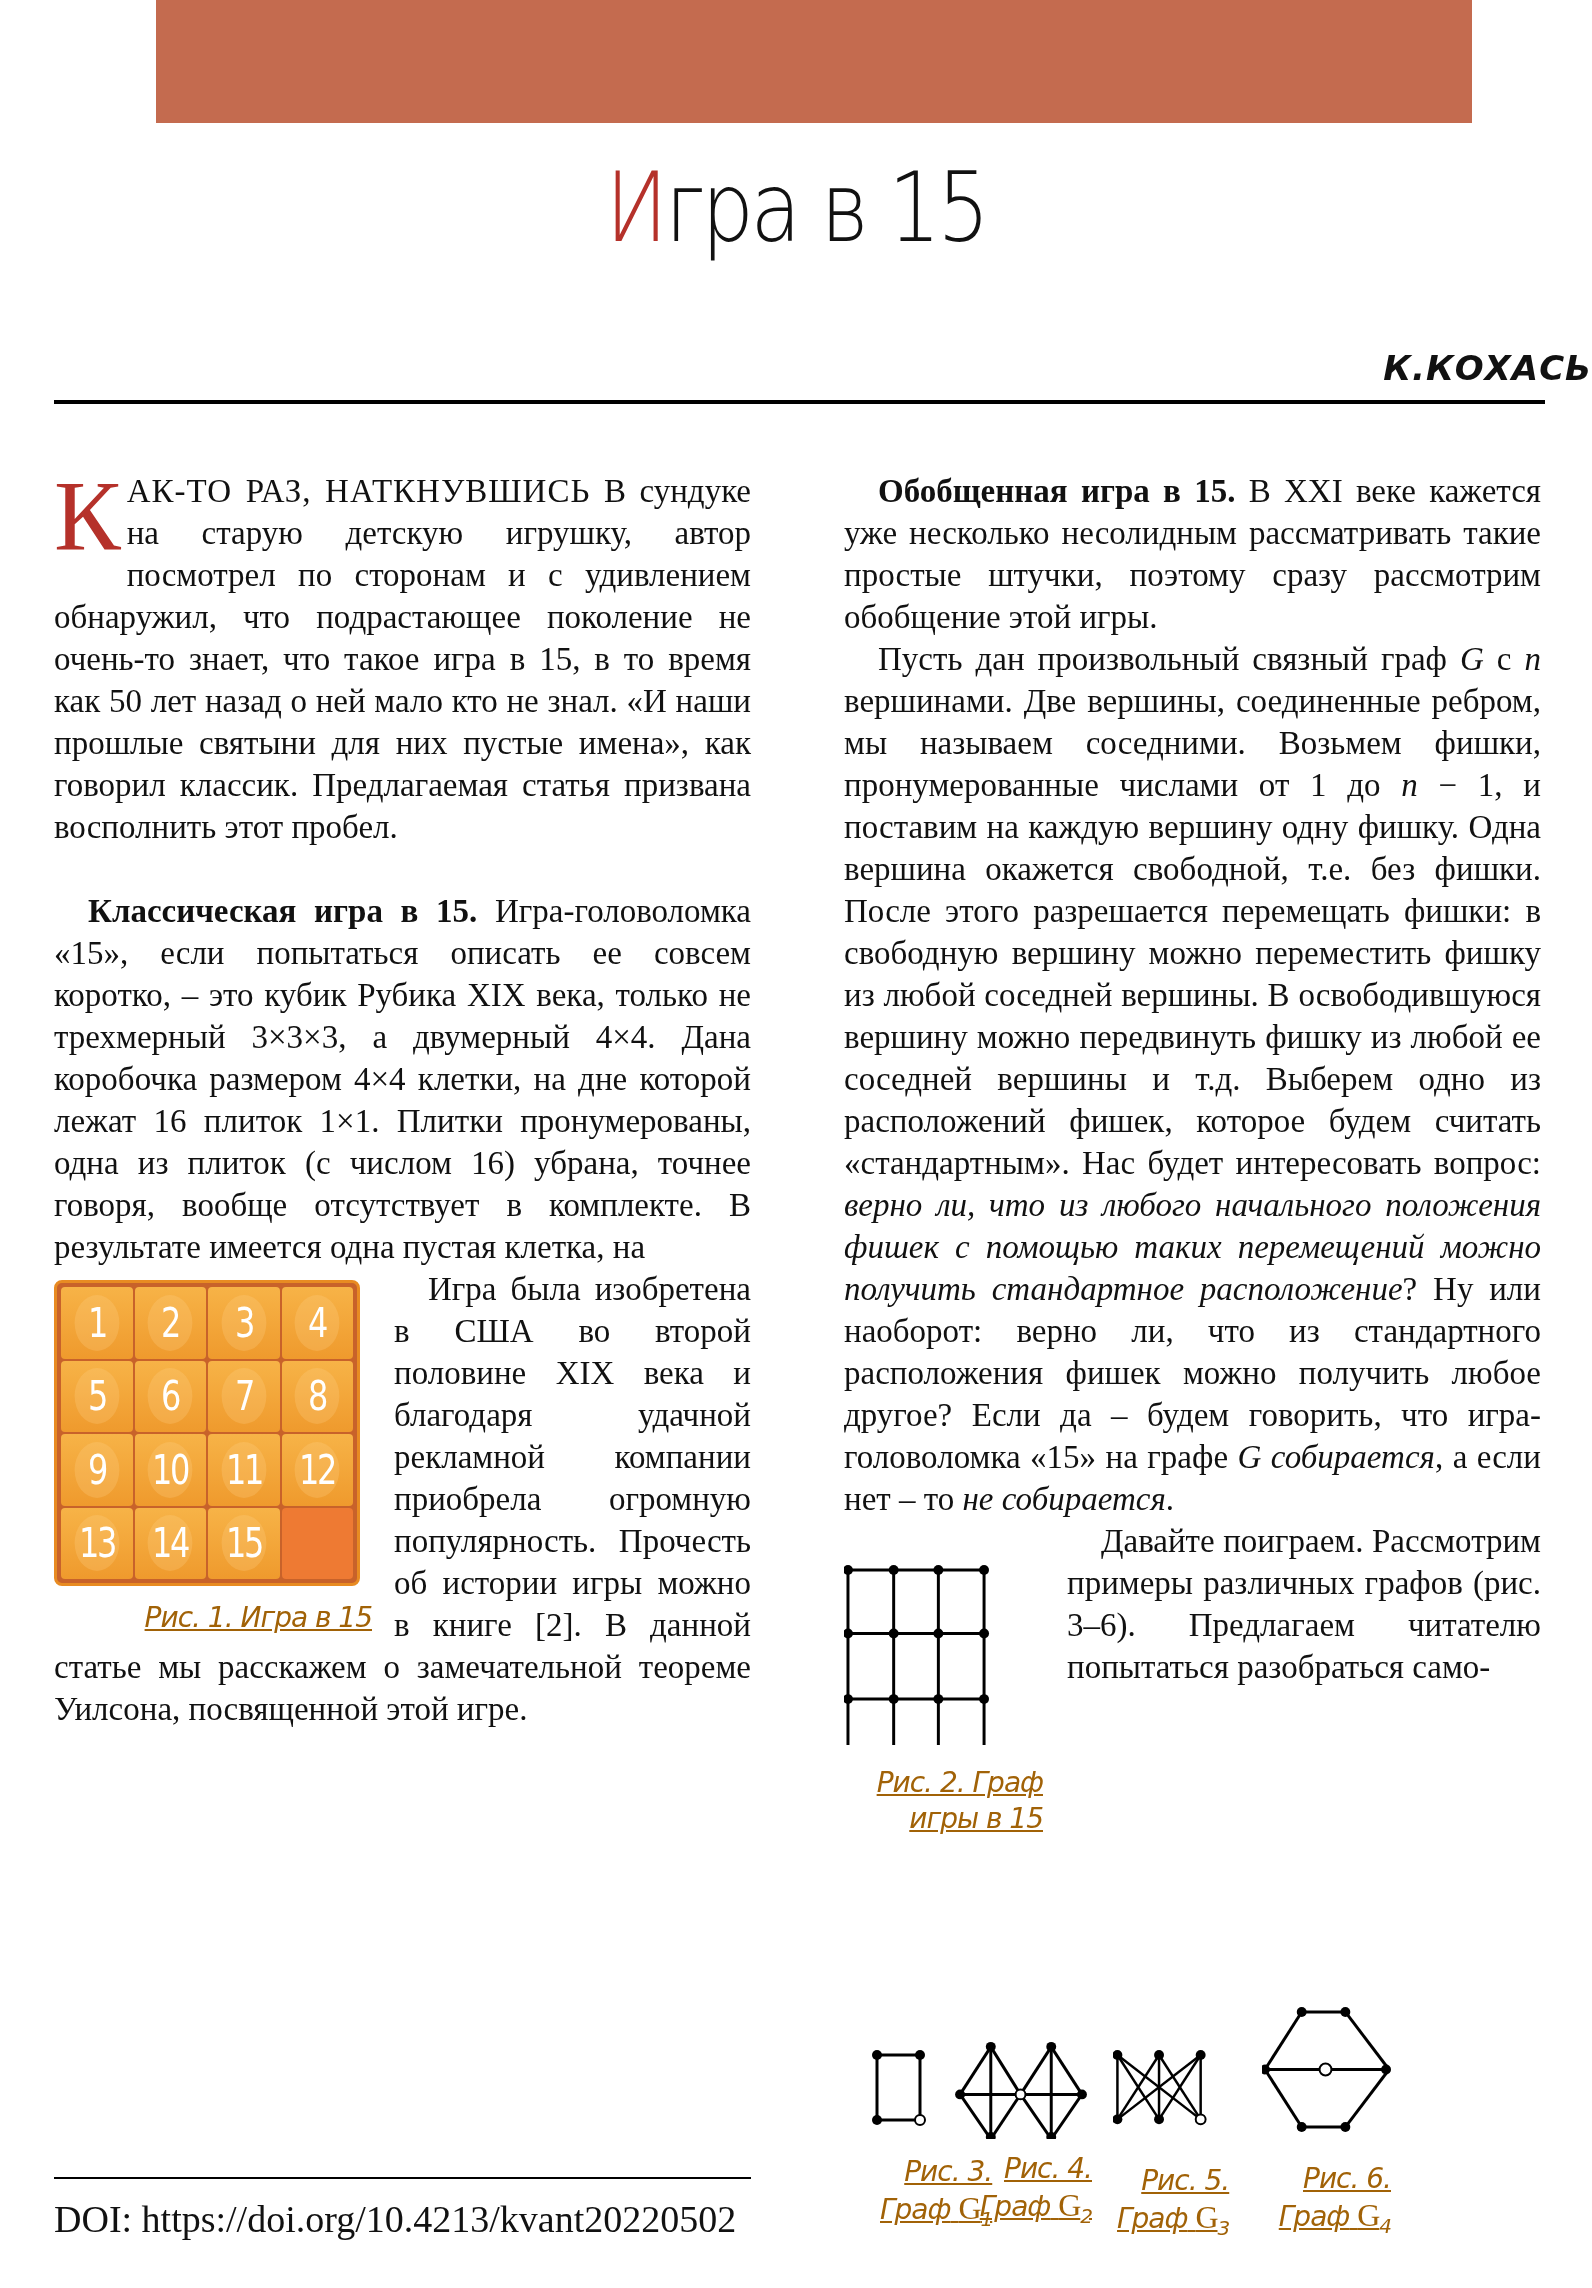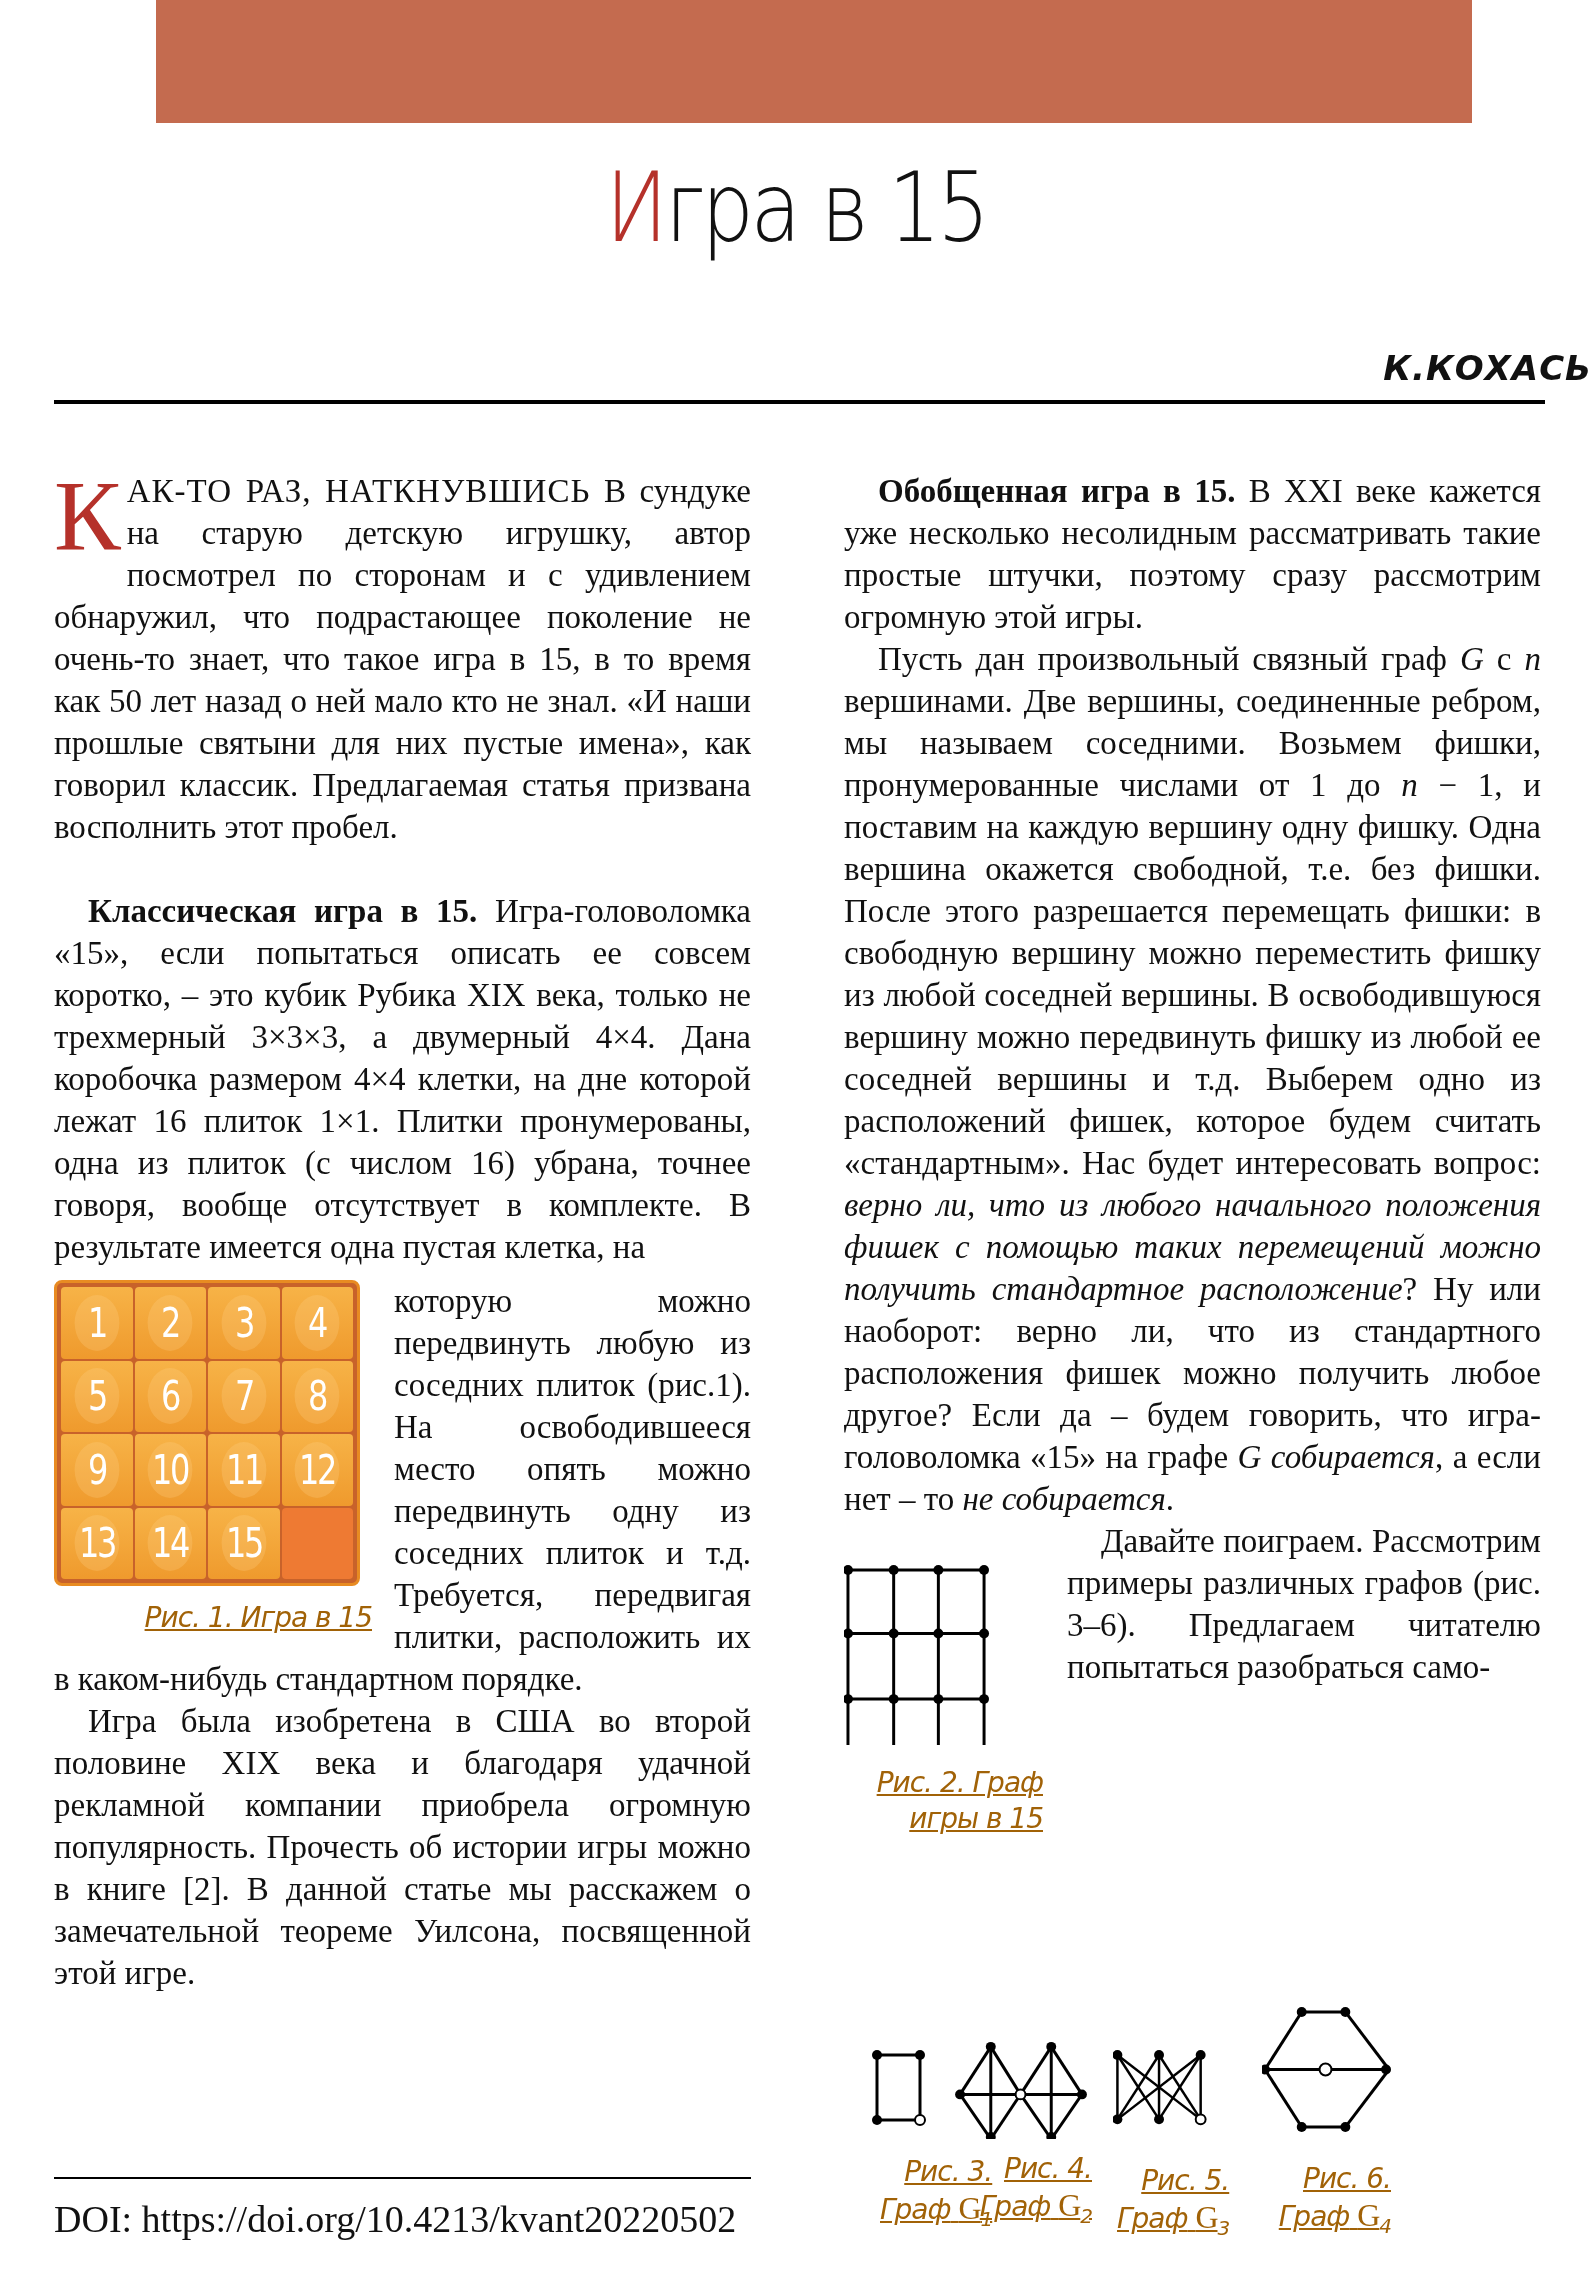--- a/index.html
+++ b/index.html
@@ -104,33 +104,30 @@
         <div class="tile">
           <div class="disc">14</div>
         </div>
         <div class="tile">
           <div class="disc">15</div>
         </div>
         <div class="tile empty"></div>
       </div>
     <div class="caption">Рис. 1. Игра в 15</div>
   </div>
-  <p class="noindent" style="margin-top:12px">
-    <span>которую можно передвинуть любую из соседних плиток (рис.1). На освободившееся место опять можно передвинуть одну из соседних плиток и т.д. Требуется, передвигая плитки, расположить их в каком-нибудь стандартном порядке.</span>
-  </p>
   <p>Игра была изобретена в США во второй половине XIX века и благодаря удачной рекламной компании приобрела огромную популярность. Прочесть об истории игры можно в книге [2]. В данной статье мы расскажем о замечательной теореме Уилсона, посвященной этой игре.</p>
 </div>
 
 <div class="doi-rule"></div>
 <div class="doi">DOI: https://doi.org/10.4213/kvant20220502</div>
 
 <div class="col right">
   <p>
     <b>Обобщенная игра в 15.</b>
-    <span>В XXI веке кажется уже несколько несолидным рассматривать такие простые штучки, поэтому сразу рассмотрим огромную этой игры.</span>
+    <span>В XXI веке кажется уже несколько несолидным рассматривать такие простые штучки, поэтому сразу рассмотрим обобщение этой игры.</span>
   </p>
   <p>
     <span>Пусть дан произвольный связный граф</span>
     <i>G</i><span> с </span><i>n</i><span> вершинами. Две вершины, соединенные ребром, мы называем соседними. Возьмем фишки, пронумерованные числами от 1 до </span><i>n</i><span> − 1, и поставим на каждую вершину одну фишку. Одна вершина окажется свободной, т.е. без фишки. После этого разрешается перемещать фишки: в свободную вершину можно переместить фишку из любой соседней вершины. В освободившуюся вершину можно передвинуть фишку из любой ее соседней вершины и т.д. Выберем одно из расположений фишек, которое будем считать «стандартным». Нас будет интересовать вопрос: </span><i>верно ли, что из любого начального положения фишек с помощью таких перемещений можно получить стандартное расположение</i><span>? Ну или наоборот: верно ли, что из стандартного расположения фишек можно получить любое другое? Если да – будем говорить, что игра-головоломка «15» на графе </span><i>G</i><i> собирается</i><span>, а если нет – то </span><i>не собирается</i><span>.</span>
   </p>
   <div class="fig2" style="margin-top:16px;">
     <svg width="149" height="209" viewBox="0 0 150 210">
       <g stroke="#000" stroke-width="3" fill="none">
         <line x1="4" y1="34" x2="141" y2="34"></line>
           <line x1="4" y1="98" x2="141" y2="98"></line>

